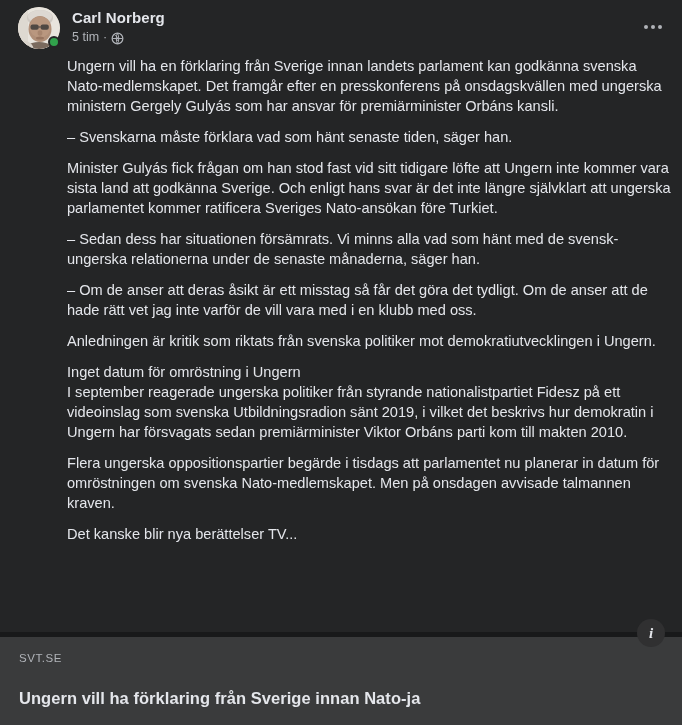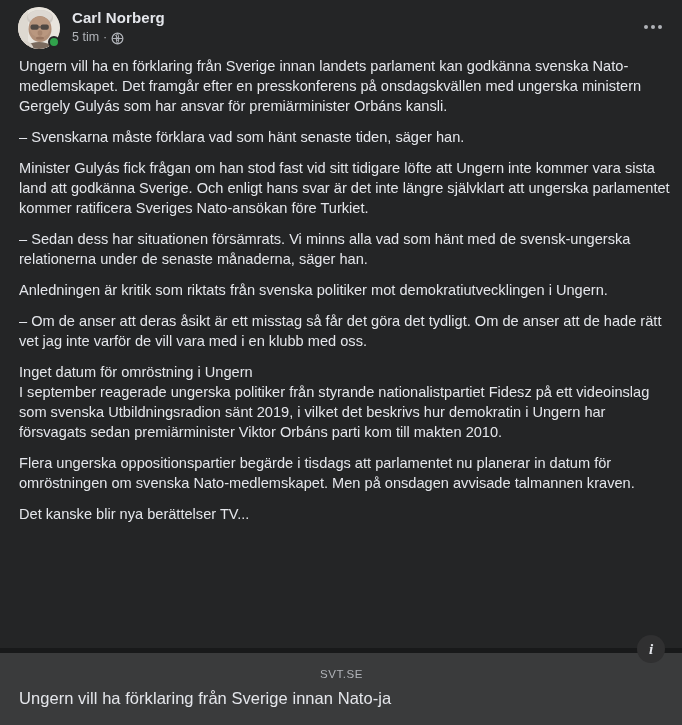--- a/index.html
+++ b/index.html
@@ -105,20 +105,21 @@
     border-radius: 50%;
     background: #b0b3b8;
     display: block;
   }
 
   
   .post-body {
     padding: 4px 10px 0 19px;
     flex: 1 1 auto;
     overflow: hidden;
+    margin-left: 48px;
   }
   .para {
     font-size: 14.6px;
     line-height: 20px;
     color: #e4e6eb;
     margin: 0 0 11px 0;
     word-wrap: break-word;
   }
   .para:last-child { margin-bottom: 0; }
   .para.tight { margin-bottom: 0; }
@@ -135,28 +136,27 @@
     flex: 0 0 auto;
     cursor: pointer;
     position: relative;
   }
   .attach-domain {
     font-size: 11.5px;
     letter-spacing: .55px;
     color: #b0b3b8;
     line-height: 15px;
     text-transform: uppercase;
-    text-align: center;
   }
   .attach-title {
     font-size: 16.5px;
-    font-weight: normal;
+    font-weight: bold;
     color: #e4e6eb;
     line-height: 21px;
-    margin-top: 6px;
+    margin-top: 22px;
     letter-spacing: .05px;
   }
 
   .info-badge {
     position: absolute;
     right: 17px;
     top: -18px;
     width: 28px;
     height: 28px;
     border-radius: 50%;
@@ -236,22 +236,22 @@
       <span></span>
       <span></span>
     </div>
   </div>
 
   <div class="post-body">
     <p class="para">Ungern vill ha en förklaring från Sverige innan landets parlament kan godkänna svenska Nato-medlemskapet. Det framgår efter en presskonferens på onsdagskvällen med ungerska ministern Gergely Gulyás som har ansvar för premiärminister Orbáns kansli.</p>
     <p class="para">– Svenskarna måste förklara vad som hänt senaste tiden, säger han.</p>
     <p class="para">Minister Gulyás fick frågan om han stod fast vid sitt tidigare löfte att Ungern inte kommer vara sista land att godkänna Sverige. Och enligt hans svar är det inte längre självklart att ungerska parlamentet kommer ratificera Sveriges Nato-ansökan före Turkiet.</p>
     <p class="para">– Sedan dess har situationen försämrats. Vi minns alla vad som hänt med de svensk-ungerska relationerna under de senaste månaderna, säger han.</p>
+    <p class="para">– Om de anser att deras åsikt är ett misstag så får det göra det tydligt. Om de anser att de hade rätt vet jag inte varför de vill vara med i en klubb med oss.</p>
     <p class="para">Anledningen är kritik som riktats från svenska politiker mot demokratiutvecklingen i Ungern.</p>
-    <p class="para">– Om de anser att deras åsikt är ett misstag så får det göra det tydligt. Om de anser att de hade rätt vet jag inte varför de vill vara med i en klubb med oss.</p>
     <p class="para tight">Inget datum för omröstning i Ungern</p>
     <p class="para">I september reagerade ungerska politiker från styrande nationalistpartiet Fidesz på ett videoinslag som svenska Utbildningsradion sänt 2019, i vilket det beskrivs hur demokratin i Ungern har försvagats sedan premiärminister Viktor Orbáns parti kom till makten 2010.</p>
     <p class="para">Flera ungerska oppositionspartier begärde i tisdags att parlamentet nu planerar in datum för omröstningen om svenska Nato-medlemskapet. Men på onsdagen avvisade talmannen kraven.</p>
     <p class="para tight">Det kanske blir nya berättelser TV...</p>
 
   </div>
 
   <div class="attach-divider"></div>
   <div class="attachment">
     <div class="info-badge">

